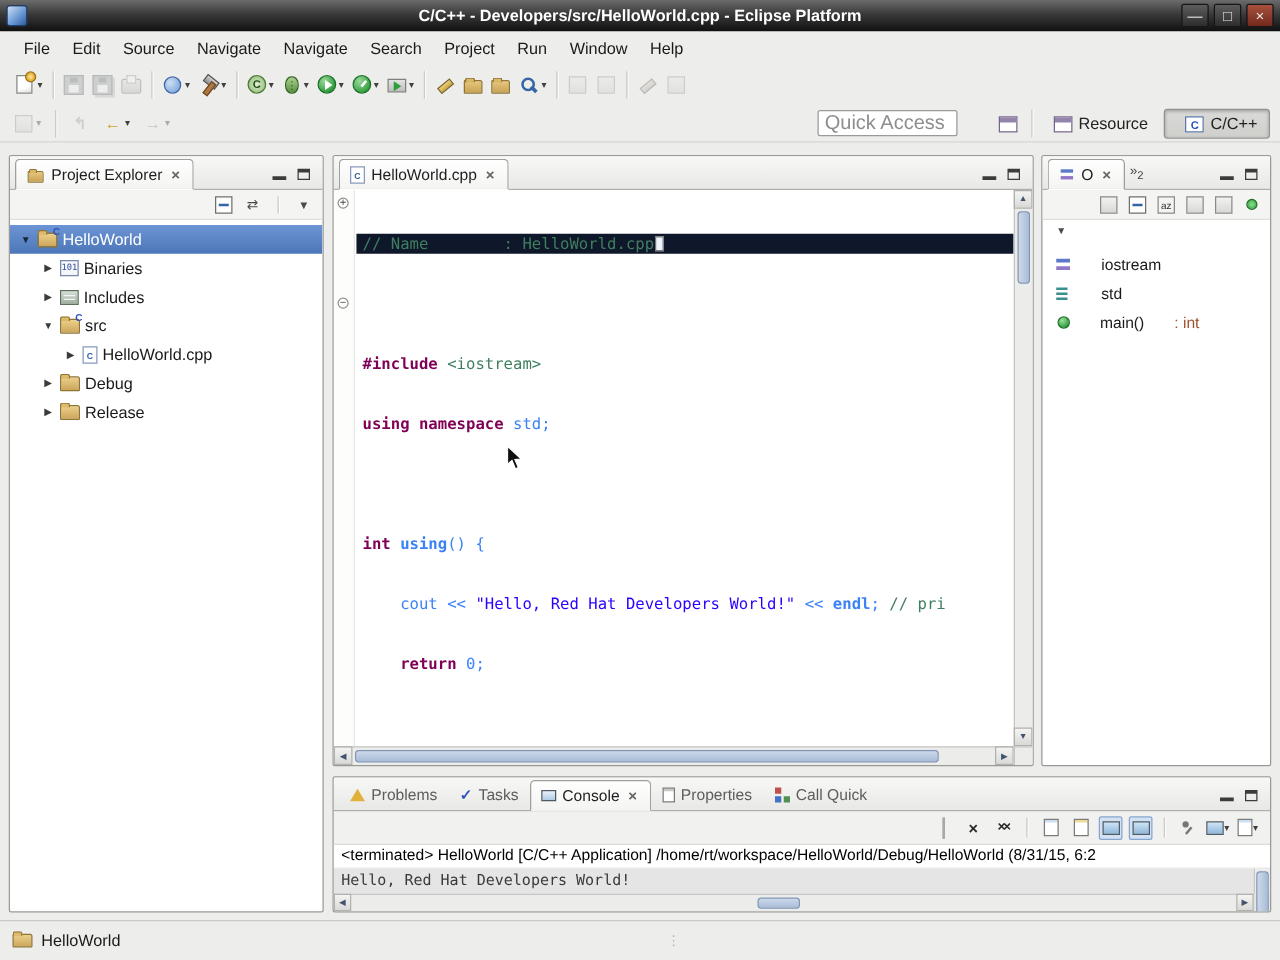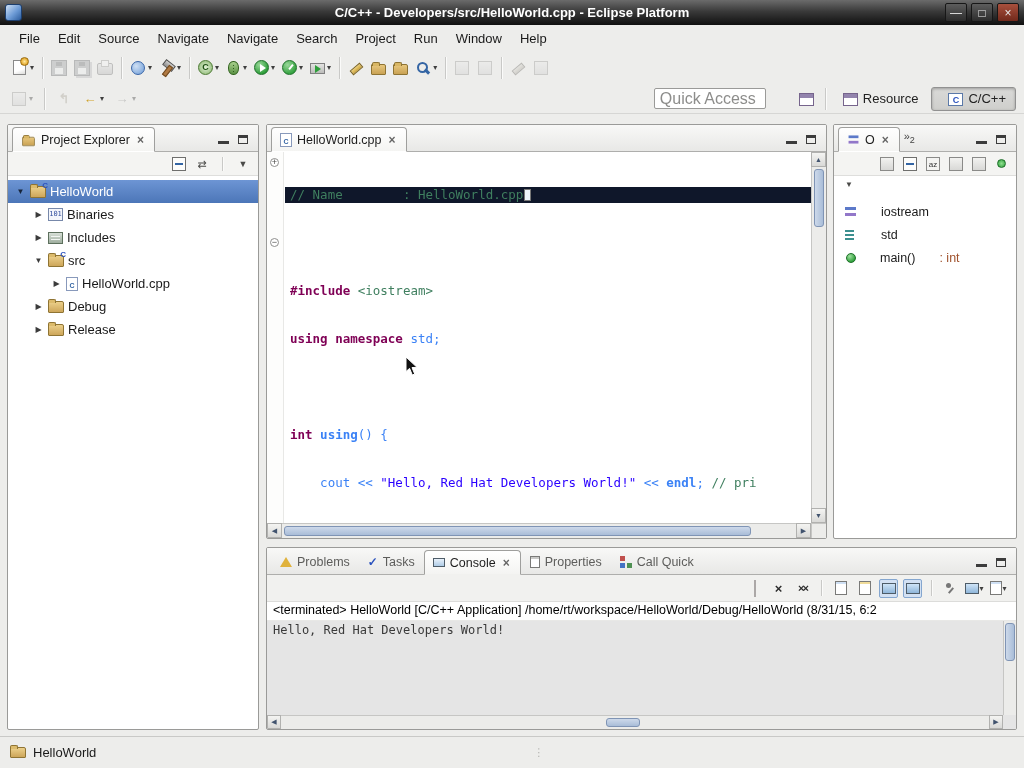--- a/index.html
+++ b/index.html
@@ -74,21 +74,21 @@
   .persp-btn.active { background: linear-gradient(#dadad8,#cfcfcc); border: 1px solid #919191; box-shadow: inset 0 1px 3px rgba(0,0,0,.28); padding-left: 16px; }
 
   
   .workbench { display: flex; gap: 7px; padding: 10px 7px 6px 7px; height: 622px; }
   .panel { background: #fff; border: 1px solid #9a9a98; border-radius: 2px; display: flex; flex-direction: column; overflow: hidden; }
   .pe-panel { width: 252px; }
   .center-col { flex: 1; min-width: 0; display: flex; flex-direction: column; gap: 8px; }
   .top-row { flex: 1; min-height: 0; display: flex; gap: 6px; }
   .editor-panel { flex: 1; min-width: 0; }
   .outline-panel { width: 184px; }
-  .console-panel { height: 183px; }
+  .console-panel { height: 109px; }
 
   .phead { height: 27px; flex: 0 0 27px; background: linear-gradient(#f8f8f7,#e8e8e6); border-bottom: 1px solid #aeaeac; display: flex; align-items: flex-end; padding: 2px 4px 0 4px; position: relative; }
   .vtab { height: 25px; margin-bottom: -1px; background: linear-gradient(#ffffff,#f4f4f2); border: 1px solid #9f9f9d; border-bottom: 1px solid #ffffff; border-radius: 4px 4px 0 0; display: flex; align-items: center; gap: 5px; padding: 0 8px; font-size: 12.5px; color: #1e1e1e; }
   .vtab-i { height: 25px; display: flex; align-items: center; gap: 5px; padding: 0 9px; font-size: 12.5px; color: #5d5d5b; }
   .closex { width: 11px; text-align: center; color: #666; font-size: 12px; font-weight: bold; line-height: 1; }
   .closex::before { content: "×"; }
   .minmax { margin-left: auto; display: flex; gap: 9px; align-items: center; padding: 0 6px 7px 0; }
   .ic-min { width: 11px; height: 9px; border-bottom: 3px solid #3c3c3c; }
   .ic-max { width: 10px; height: 9px; border: 1px solid #3c3c3c; border-top: 3px solid #3c3c3c; }
   .ovf { font-size: 11px; color: #444; padding: 0 2px 6px 4px; align-self: flex-end; }

